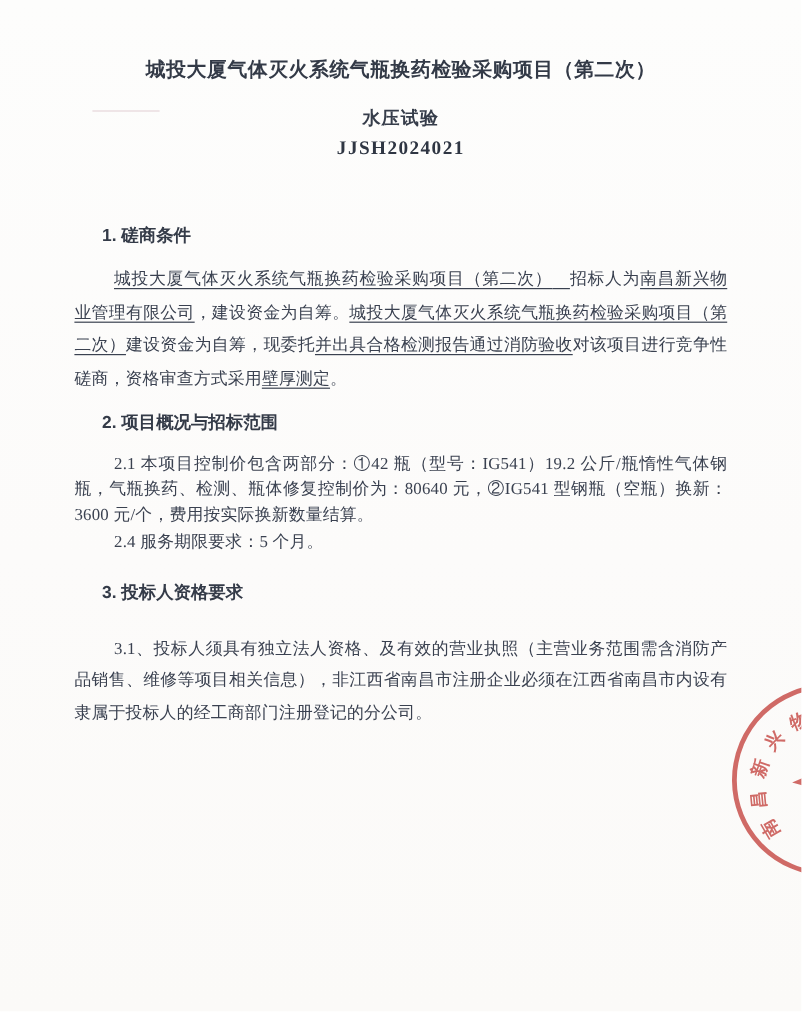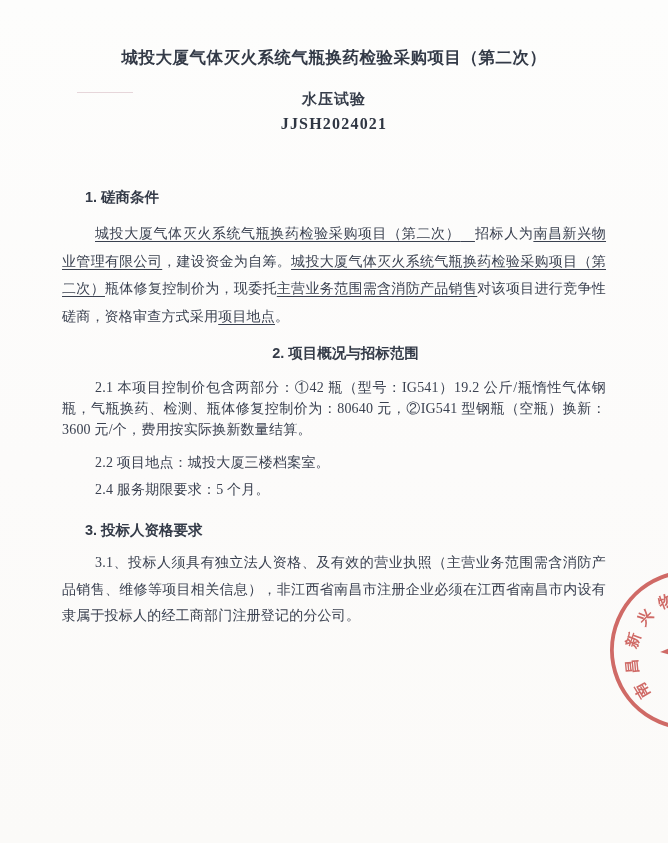--- a/index.html
+++ b/index.html
@@ -53,22 +53,22 @@
   .content { margin: 0 62px; }
   .content section h2 {
     font-family: "Liberation Sans", "DejaVu Sans", sans-serif;
     font-size: 14.5px;
     font-weight: 700;
     color: #343b48;
     margin: 0 0 0 23px;
     line-height: 20px;
   }
   .content section:nth-of-type(1) h2 { margin-top: 53px; margin-bottom: 1px; }
-  .content section:nth-of-type(2) h2 { margin-top: 13px; margin-bottom: 7px; text-align: center; }
-  .content section:nth-of-type(3) h2 { margin-top: 17px; margin-bottom: 10px; }
+  .content section:nth-of-type(2) h2 { margin-top: 13px; margin-bottom: 7px; }
+  .content section:nth-of-type(3) h2 { margin-top: 17px; margin-bottom: 25px; }
   .para {
     margin: 0;
     text-align: justify;
     text-indent: 33px;
     letter-spacing: 0.2px;
   }
   .sp-wide  { line-height: 27.5px; margin-top: 13px; }
   .sp-tight { line-height: 21px;   margin-top: 14px; }
   .sp-list  { line-height: 26.5px; }
   .gap-top  { margin-top: 10px; }
@@ -90,26 +90,25 @@
 <div class="page">
 
   <h1 class="doc-title">城投大厦气体灭火系统气瓶换药检验采购项目（第二次）</h1>
   <div class="artifact-line"></div>
   <h2 class="doc-subtitle">水压试验</h2>
   <div class="doc-number">JJSH2024021</div>
 
   <div class="content" id="content">
       <section>
         <h2>1. 磋商条件</h2>
-        <p class="para sp-wide"><span class="u">城投大厦气体灭火系统气瓶换药检验采购项目（第二次）</span><span class="u">　</span><span>招标人为</span><span class="u">南昌新兴物业管理有限公司</span><span>，建设资金为自筹。</span><span class="u">城投大厦气体灭火系统气瓶换药检验采购项目（第二次）</span><span>瓶体修复控制价为，现委托</span><span class="u">主营业务范围需含消防产品销售</span><span>对该项目进行竞争性磋商，资格审查方式采用</span><span class="u">项目地点</span><span>。</span></p>
+        <p class="para sp-wide"><span class="u">城投大厦气体灭火系统气瓶换药检验采购项目（第二次）</span><span class="u">　</span><span>招标人为</span><span class="u">南昌新兴物业管理有限公司</span><span>，建设资金为自筹。</span><span class="u">城投大厦气体灭火系统气瓶换药检验采购项目（第二次）</span><span>建设资金为自筹，现委托</span><span class="u">并出具合格检测报告通过消防验收</span><span>对该项目进行竞争性磋商，资格审查方式采用</span><span class="u">壁厚测定</span><span>。</span></p>
       </section>
       <section>
         <h2>2. 项目概况与招标范围</h2>
         <p class="para sp-tight"><span>2.1 本项目控制价包含两部分：①42 瓶（型号：IG541）19.2 公斤/瓶惰性气体钢瓶，气瓶换药、检测、瓶体修复控制价为：80640 元，②IG541 型钢瓶（空瓶）换新：3600 元/个，费用按实际换新数量结算。</span></p>
-        <p class="para sp-list gap-top"><span>2.2 项目地点：城投大厦三楼档案室。</span></p>
         <p class="para sp-list"><span>2.4 服务期限要求：5 个月。</span></p>
       </section>
       <section>
         <h2>3. 投标人资格要求</h2>
         <p class="para sp-list gap-top"><span>3.1、投标人须具有独立法人资格、及有效的营业执照（主营业务范围需含消防产品销售、维修等项目相关信息），非江西省南昌市注册企业必须在江西省南昌市内设有隶属于投标人的经工商部门注册登记的分公司。</span></p>
       </section>
     </div>
 
   <svg class="stamp" viewBox="0 0 200 200" xmlns="http://www.w3.org/2000/svg">
     <g transform="rotate(-22 100 100)" fill="none">

